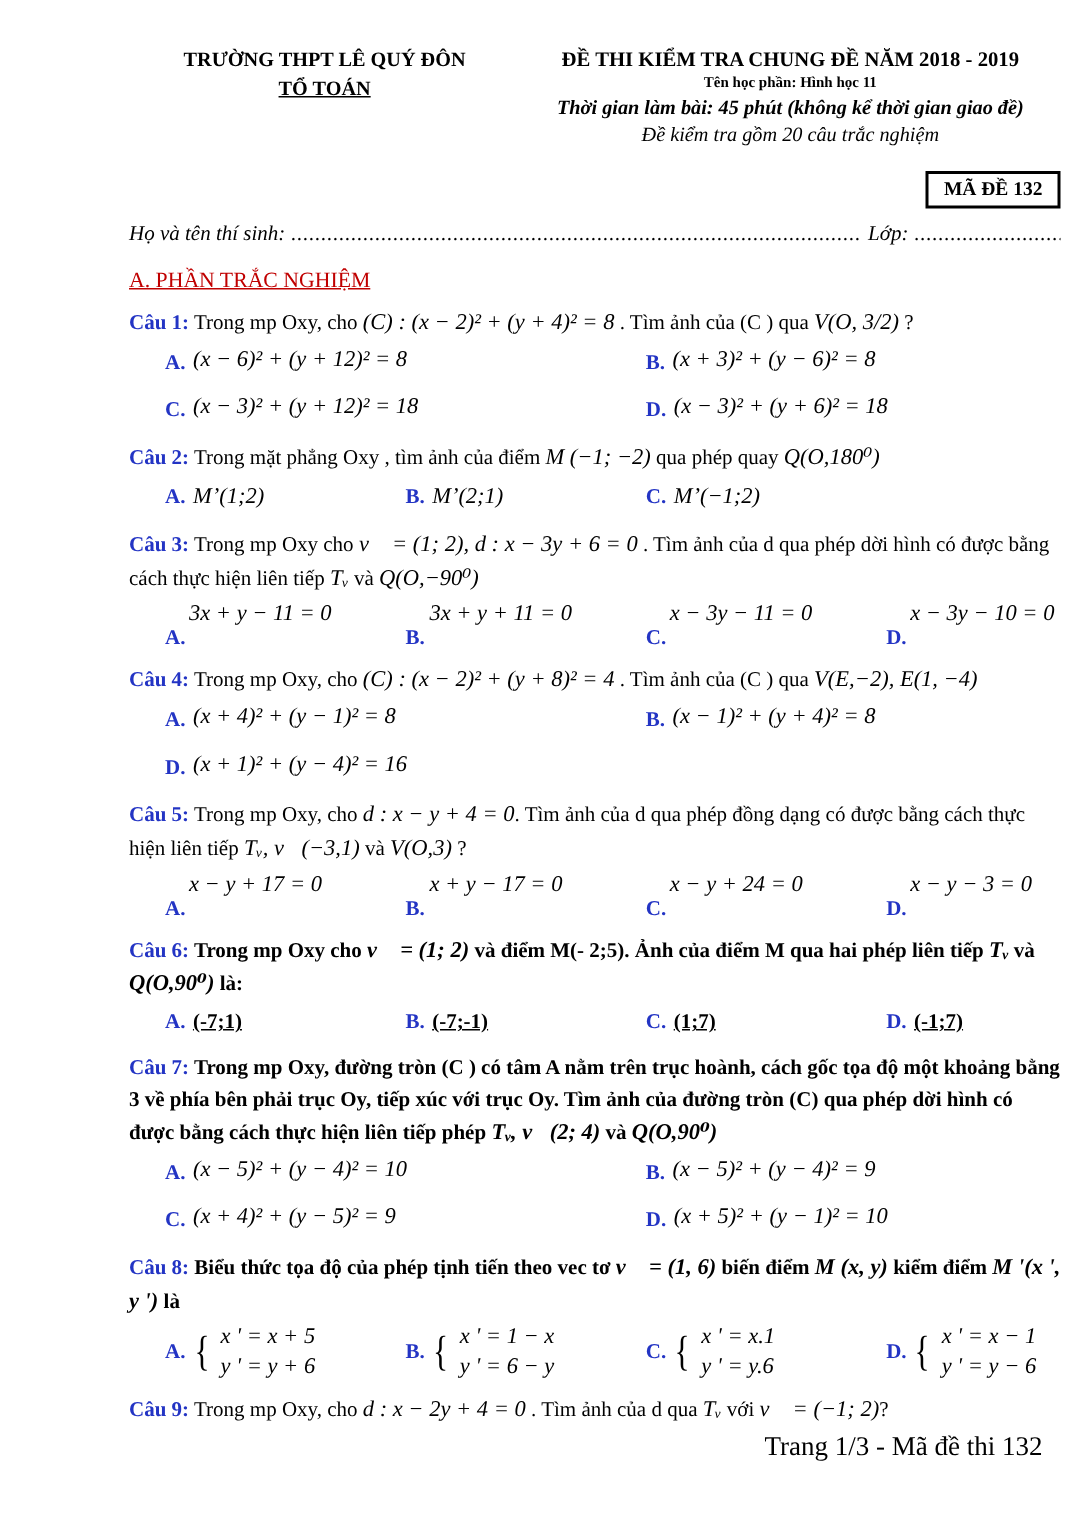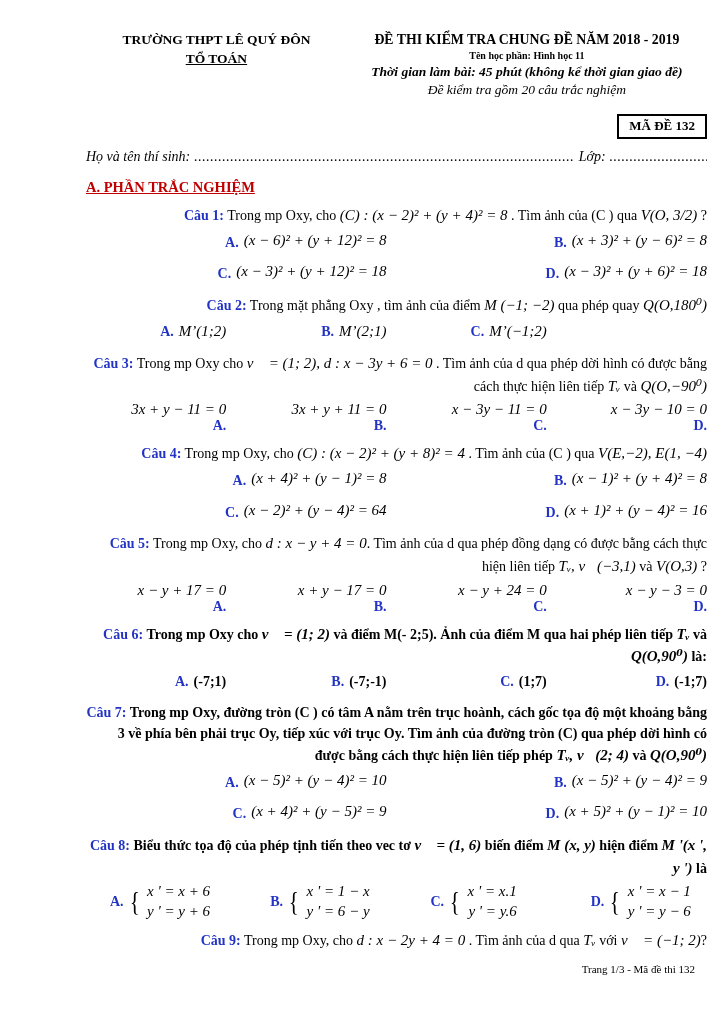--- a/index.html
+++ b/index.html
@@ -28,49 +28,49 @@
 
   .code-row{display:flex;justify-content:flex-end;margin-top:14px;}
   .code-box{border:2px solid #000;padding:2px 10px 3px;font-weight:bold;font-size:13px;}
 
   .student-line{display:flex;align-items:baseline;margin-top:10px;font-style:italic;font-size:14px;white-space:nowrap;}
   .student-line .grow{flex:1 1 auto;overflow:hidden;margin:0 4px;}
   .student-line .classdots{width:140px;overflow:hidden;margin-left:4px;display:inline-block;}
   .dots{letter-spacing:0.5px;}
   .lop{margin-left:2px;}
 
-  .section-title{margin-top:14px;font-weight:bold;color:var(--red);text-decoration:underline;font-size:14.5px;}
+  .section-title{margin-top:14px;font-weight:normal;color:var(--red);text-decoration:underline;font-size:14.5px;}
 
   
-  .qblock{margin-top:8px;text-align:right;}
+  .qblock{margin-top:8px;}
   .stem{line-height:1.52;}
   .stem.bold .txt,.stem.bold .math,.stem.bold{font-weight:bold;}
   .qlabel{color:var(--blue);font-weight:bold;}
   .math{font-style:italic;font-size:15px;font-family:"Liberation Serif","DejaVu Serif",serif;}
   .txt{font-style:normal;}
 
   .opts{padding-left:24px;margin-top:3px;gap:44px;}
   .cols2{display:grid;grid-template-columns:1fr 1fr;row-gap:7px;}
   .cols4{display:grid;grid-template-columns:1fr 1fr 1fr 1fr;}
   .opt{white-space:nowrap;line-height:1.6;}
   .opt .math,.opt .txt{margin-left:5px;}
   .cols2 .opt .math{position:relative;top:-2px;}
-  .opt.bold .txt{font-weight:bold;}
+  .opt.bold .txt{font-weight:bold;text-decoration:underline;}
 
   .eqrow{margin-top:4px;}
   .eqcell{padding-left:16px;white-space:nowrap;}
   .lblrow{margin-top:0;}
   .lblrow .qlabel{display:block;}
 
   .opt.sysopt{display:flex;align-items:center;}
   .brace{font-style:normal;font-weight:normal;font-size:28px;line-height:0.9;display:inline-block;transform:scaleX(0.75);margin:0 0 0 4px;}
   .sys{display:inline-block;line-height:1.3;font-size:13.5px;margin-left:1px;}
   .sline{display:block;white-space:nowrap;}
 
-  .footer{position:absolute;right:54px;bottom:16px;font-size:11px;}
+  .footer{position:absolute;right:54px;bottom:16px;font-size:18px;}
 </style>
 </head>
 <body>
 
 <div class="page">
 
   <div class="hdr">
     <div class="hdr-left">
       <div class="school">TRƯỜNG THPT LÊ QUÝ ĐÔN</div>
       <div class="dept">TỔ TOÁN</div>
@@ -127,21 +127,20 @@
           <div class="qlabel">B.</div>
           <div class="qlabel">C.</div>
           <div class="qlabel">D.</div>
         </div>
       </div>
       <div class="qblock">
         <div class="stem"><span class="qlabel">Câu 4:</span> <span class="txt">Trong mp Oxy, cho </span><span class="math">(C) : (x − 2)² + (y + 8)² = 4</span><span class="txt"> . Tìm ảnh của (C ) qua </span><span class="math">V(E,−2), E(1, −4)</span></div>
         <div class="opts cols2">
           <div class="opt"><span class="qlabel">A.</span><span class="math">(x + 4)² + (y − 1)² = 8</span></div>
           <div class="opt"><span class="qlabel">B.</span><span class="math">(x − 1)² + (y + 4)² = 8</span></div>
-          <div class="opt"><span class="qlabel">C.</span><span class="math">(x − 2)² + (y − 4)² = 64</span></div>
           <div class="opt"><span class="qlabel">D.</span><span class="math">(x + 1)² + (y − 4)² = 16</span></div>
         </div>
       </div>
       <div class="qblock">
         <div class="stem"><span class="qlabel">Câu 5:</span> <span class="txt">Trong mp Oxy, cho </span><span class="math">d : x − y + 4 = 0</span><span class="txt">. Tìm ảnh của d qua phép đồng dạng  có được bằng cách thực hiện liên tiếp </span><span class="math">Tᵥ, v⃗(−3,1)</span><span class="txt"> và </span><span class="math">V(O,3)</span><span class="txt"> ?</span></div>
         <div class="opts cols4 eqrow">
           <div class="eqcell math">x − y + 17 = 0</div>
           <div class="eqcell math">x + y − 17 = 0</div>
           <div class="eqcell math">x − y + 24 = 0</div>
           <div class="eqcell math">x − y − 3 = 0</div>
@@ -165,27 +164,27 @@
       <div class="qblock">
         <div class="stem bold"><span class="qlabel">Câu 7:</span> <span class="txt">Trong mp Oxy, đường tròn (C ) có tâm A nằm trên trục hoành,  cách gốc tọa độ một khoảng bằng 3 về phía bên phải trục Oy, tiếp xúc với trục Oy.  Tìm ảnh của đường tròn (C) qua phép dời hình có được bằng cách thực hiện liên tiếp phép </span><span class="math">Tᵥ, v⃗(2; 4)</span><span class="txt"> và </span><span class="math">Q(O,90⁰)</span></div>
         <div class="opts cols2">
           <div class="opt"><span class="qlabel">A.</span><span class="math">(x − 5)² + (y − 4)² = 10</span></div>
           <div class="opt"><span class="qlabel">B.</span><span class="math">(x − 5)² + (y − 4)² = 9</span></div>
           <div class="opt"><span class="qlabel">C.</span><span class="math">(x + 4)² + (y − 5)² = 9</span></div>
           <div class="opt"><span class="qlabel">D.</span><span class="math">(x + 5)² + (y − 1)² = 10</span></div>
         </div>
       </div>
       <div class="qblock">
-        <div class="stem bold"><span class="qlabel">Câu 8:</span> <span class="txt">Biểu thức tọa độ  của phép tịnh tiến theo vec tơ </span><span class="math">v⃗ = (1, 6)</span><span class="txt"> biến điểm </span><span class="math">M (x, y)</span><span class="txt"> hiện điểm </span><span class="math">M '(x ', y ')</span><span class="txt"> là</span></div>
+        <div class="stem bold"><span class="qlabel">Câu 8:</span> <span class="txt">Biểu thức tọa độ  của phép tịnh tiến theo vec tơ </span><span class="math">v⃗ = (1, 6)</span><span class="txt"> biến điểm </span><span class="math">M (x, y)</span><span class="txt"> kiểm điểm </span><span class="math">M '(x ', y ')</span><span class="txt"> là</span></div>
         <div class="opts cols4">
           <div class="opt sysopt">
             <span class="qlabel">A.</span>
             <span class="brace">{</span>
             <span class="sys">
-              <span class="sline math">x ' = x + 6</span>
+              <span class="sline math">x ' = x + 5</span>
               <span class="sline math">y ' = y + 6</span>
             </span>
           </div>
           <div class="opt sysopt">
             <span class="qlabel">B.</span>
             <span class="brace">{</span>
             <span class="sys">
               <span class="sline math">x ' = 1 − x</span>
               <span class="sline math">y ' = 6 − y</span>
             </span>

